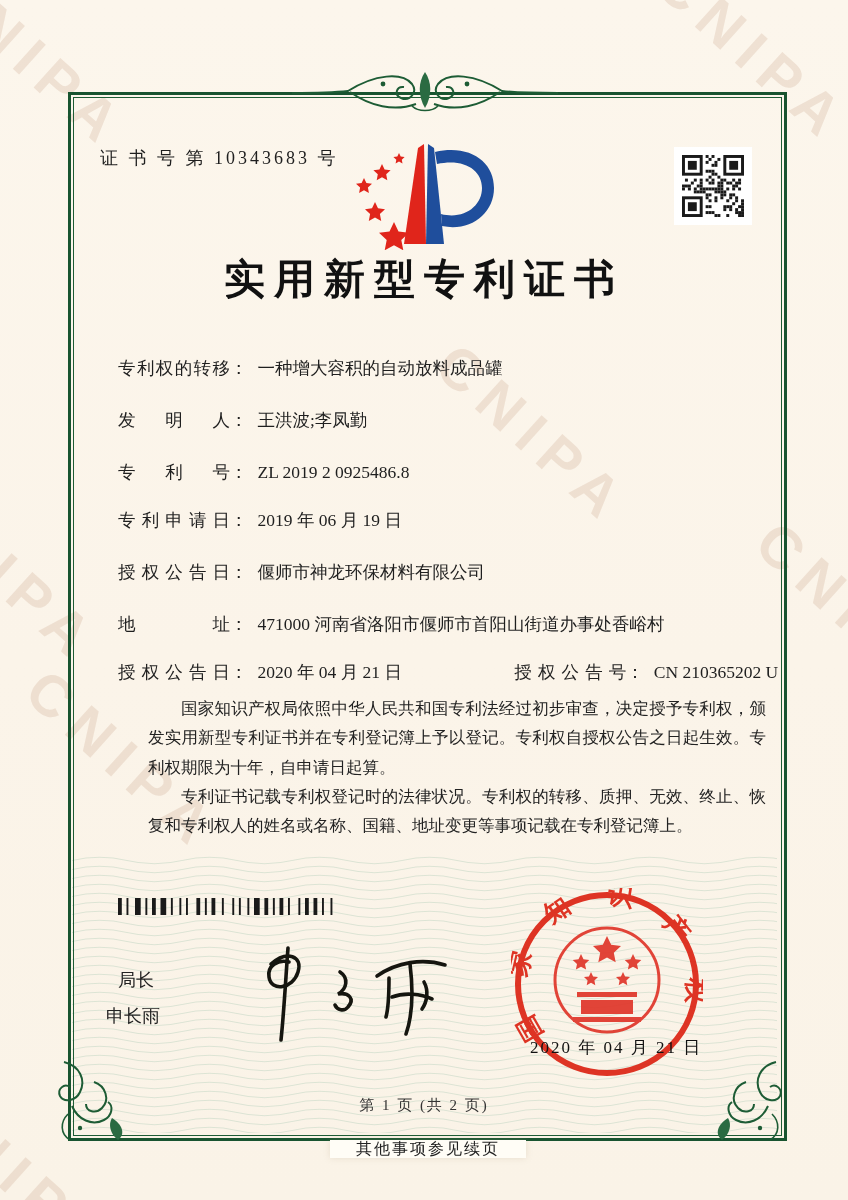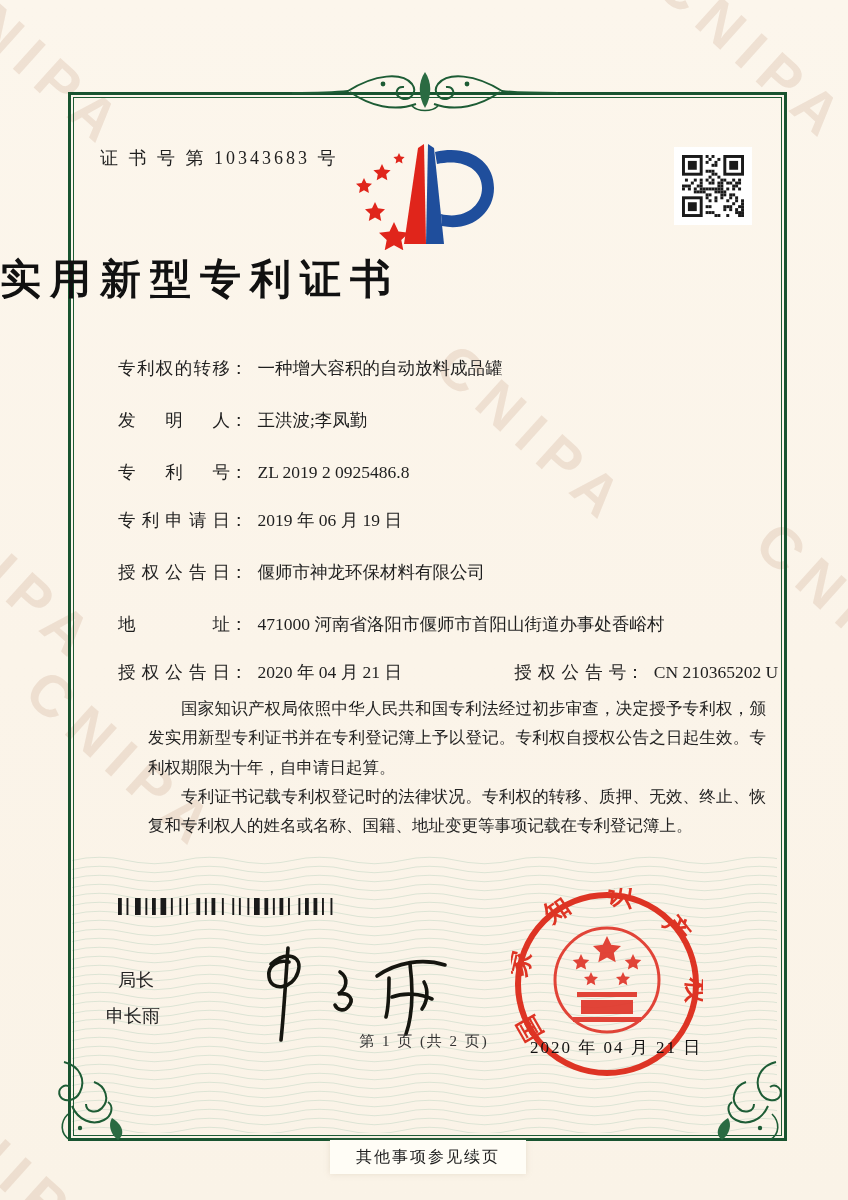--- a/index.html
+++ b/index.html
@@ -27,21 +27,21 @@
   .corner{position:absolute;z-index:2;}
   .corner-br{left:710px;top:1058px;}
   .corner-bl{left:38px;top:1058px;transform:scaleX(-1);}
 
   .content{position:absolute;inset:0;z-index:3;padding-left:12px;}
 
   .cert-no{position:absolute;left:100px;top:146px;font-size:18px;letter-spacing:3px;}
   .logo{position:absolute;left:342px;top:140px;}
   .qr-box{position:absolute;left:674px;top:147px;width:78px;height:78px;background:#fff;
           display:flex;align-items:center;justify-content:center;}
-  .title{position:absolute;left:0;top:252px;width:848px;text-align:left;
+  .title{position:absolute;left:0;top:252px;width:848px;text-align:center;
          font-size:41px;font-weight:bold;letter-spacing:9px;color:#111;}
 
   .fields{position:absolute;left:118px;top:356px;width:620px;}
   .frow{position:absolute;left:0;font-size:17.5px;white-space:nowrap;}
   .r0{top:0px;} .r1{top:52px;} .r2{top:104px;} .r3{top:152px;}
   .r4{top:204px;} .r5{top:256px;} .r6{top:304px;}
   .flabel{display:inline-block;width:112px;text-align:justify;text-align-last:justify;}
   .fvalue{margin-left:10px;}
   .grant-no{margin-left:108px;}
 
@@ -53,23 +53,23 @@
   .sig-title{position:absolute;left:118px;top:968px;font-size:18px;
              font-family:"Liberation Sans",sans-serif;color:#222;}
   .sig-name{position:absolute;left:106px;top:1004px;font-size:18px;
             font-family:Liberation Sans, sans-serif;color:#222;}
   .signature{position:absolute;left:238px;top:944px;}
 
   .seal{position:absolute;left:511px;top:888px;}
   .seal-date{position:absolute;left:530px;top:1036px;width:170px;font-size:17px;
              letter-spacing:2px;color:#111;white-space:nowrap;z-index:4;}
 
-  .page-num{position:absolute;left:0;top:1032px;width:848px;text-align:center;
+  .page-num{position:absolute;left:0;top:1096px;width:848px;text-align:center;
             font-size:15px;letter-spacing:2px;color:#333;}
-  .cont-note{position:absolute;left:330px;top:1140px;width:196px;height:34px;
+  .cont-note{position:absolute;left:330px;top:1140px;width:196px;height:18px;
              background:#fffdf6;box-shadow:0 0 6px rgba(180,160,130,0.25);
              display:flex;align-items:center;justify-content:center;
              font-size:16px;letter-spacing:2px;color:#222;z-index:3;}
 </style>
 </head>
 <body>
 
 <div id="page">
 
   <div class="wm w1">CNIPA</div>

